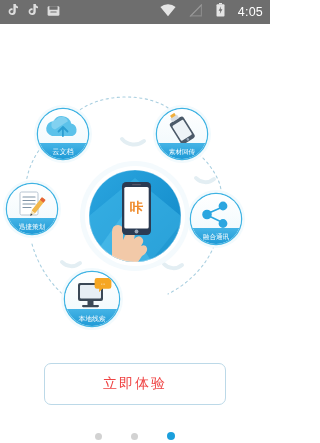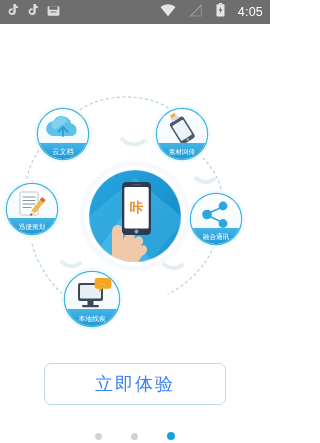--- a/index.html
+++ b/index.html
@@ -45,22 +45,22 @@
     position: absolute;
     left: 44px; top: 339px;
     width: 182px; height: 42px;
     border: 1.3px solid #bcd9e8;
     border-radius: 7px;
     background: #ffffff;
     display: flex; align-items: center; justify-content: center;
     cursor: pointer;
   }
   .cta-label {
-    color: #3b82f6;
-    font-size: 18px;
+    color: #ef4444;
+    font-size: 14px;
     letter-spacing: 2px;
     font-family: "DejaVu Sans", "Liberation Sans", sans-serif;
   }
 
   
   .dots {
     position: absolute; left: 0; top: 408px; width: 270px;
     display: flex; align-items: center; justify-content: center; gap: 29px;
   }
   .dot { width: 7px; height: 7px; border-radius: 50%; background: #d2d2d2; cursor: pointer; }

